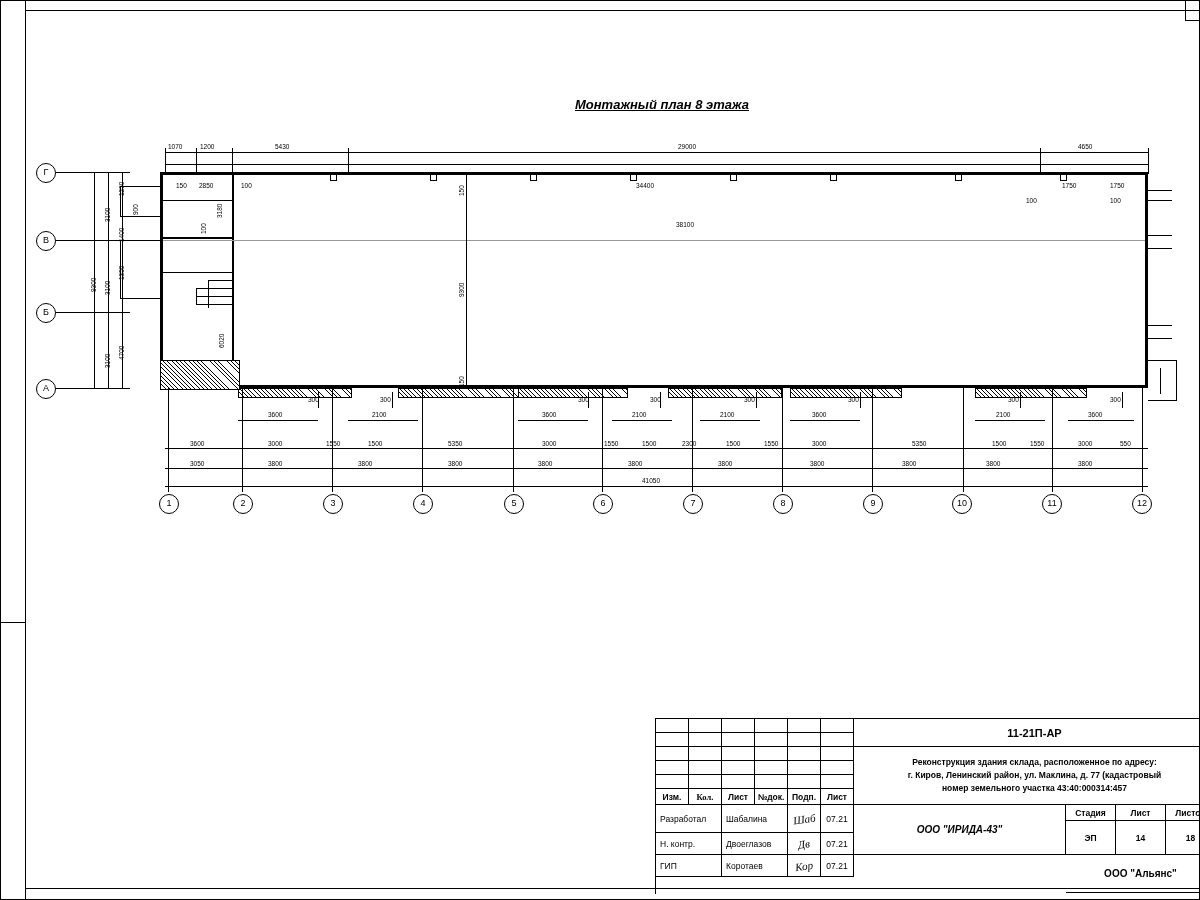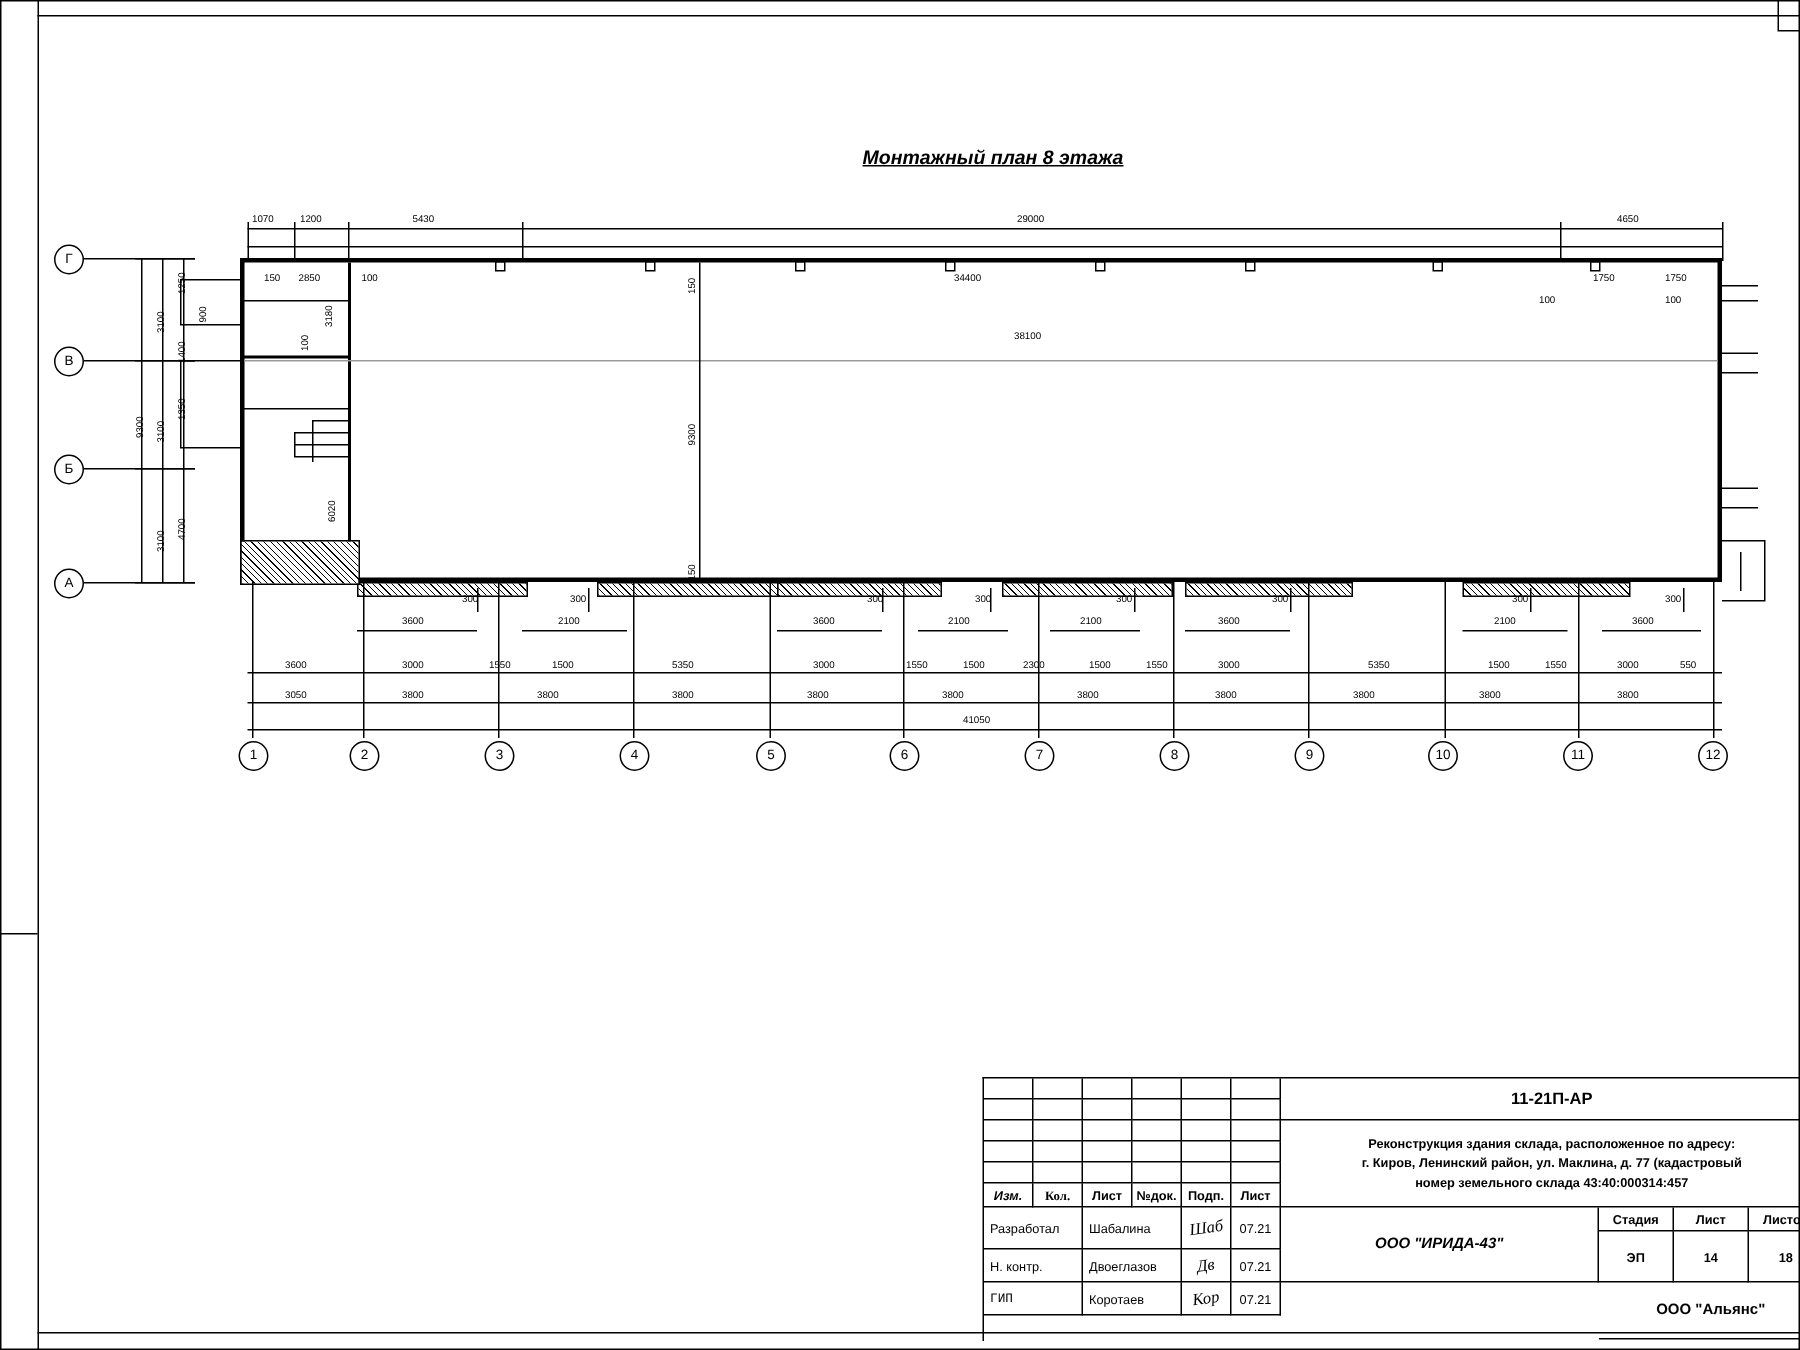--- a/index.html
+++ b/index.html
@@ -320,54 +320,54 @@
   <div class="cell" style="left:132px;top:42px;width:33px;height:14px;"></div>
   <div class="cell" style="left:165px;top:42px;width:33px;height:14px;"></div>
 
   <div class="cell" style="left:0;top:56px;width:33px;height:14px;"></div>
   <div class="cell" style="left:33px;top:56px;width:33px;height:14px;"></div>
   <div class="cell" style="left:66px;top:56px;width:33px;height:14px;"></div>
   <div class="cell" style="left:99px;top:56px;width:33px;height:14px;"></div>
   <div class="cell" style="left:132px;top:56px;width:33px;height:14px;"></div>
   <div class="cell" style="left:165px;top:56px;width:33px;height:14px;"></div>
 
-  <div class="cell bold" style="left:0;top:70px;width:33px;height:16px;font-style:italic;">Изм.</div>
+  <div class="cell bold" style="left:0;top:70px;width:33px;height:16px;">Изм.</div>
   <div class="cell bold" style="left:33px;top:70px;width:33px;height:16px;font-family:Liberation Serif, serif;">Кол.</div>
   <div class="cell bold" style="left:66px;top:70px;width:33px;height:16px;">Лист</div>
   <div class="cell bold" style="left:99px;top:70px;width:33px;height:16px;">№док.</div>
   <div class="cell bold" style="left:132px;top:70px;width:33px;height:16px;">Подп.</div>
   <div class="cell bold" style="left:165px;top:70px;width:33px;height:16px;">Лист</div>
 
   <div class="cell left" style="left:0;top:86px;width:66px;height:28px;padding-left:4px;">Разработал</div>
   <div class="cell left" style="left:66px;top:86px;width:66px;height:28px;padding-left:4px;">Шабалина</div>
   <div class="cell" style="left:132px;top:86px;width:33px;height:28px;">
       <span class="sig">Шаб</span>
     </div>
   <div class="cell" style="left:165px;top:86px;width:33px;height:28px;">07.21</div>
 
   <div class="cell left" style="left:0;top:114px;width:66px;height:22px;padding-left:4px;">Н. контр.</div>
   <div class="cell left" style="left:66px;top:114px;width:66px;height:22px;padding-left:4px;">Двоеглазов</div>
   <div class="cell" style="left:132px;top:114px;width:33px;height:22px;">
       <span class="sig">Дв</span>
     </div>
   <div class="cell" style="left:165px;top:114px;width:33px;height:22px;">07.21</div>
 
-  <div class="cell left" style="left:0;top:136px;width:66px;height:22px;padding-left:4px;font-family:Liberation Mono, monospace;">ГИП</div>
+  <div class="cell left" style="left:0;top:136px;width:66px;height:22px;padding-left:4px;">ГИП</div>
   <div class="cell left" style="left:66px;top:136px;width:66px;height:22px;padding-left:4px;">Коротаев</div>
   <div class="cell" style="left:132px;top:136px;width:33px;height:22px;">
       <span class="sig">Кор</span>
     </div>
   <div class="cell" style="left:165px;top:136px;width:33px;height:22px;">07.21</div>
 
   <div class="cell bold" style="left:198px;top:0;width:362px;height:28px;font-size:11px;">11-21П-АР</div>
 
   <div class="cell" style="left:198px;top:28px;width:362px;height:58px;flex-direction:column;line-height:13px;font-weight:bold;">
     <span>Реконструкция здания склада, расположенное по адресу:</span>
     <span>г. Киров, Ленинский район, ул. Маклина, д. 77 (кадастровый</span>
-    <span>номер земельного склада 43:40:000314:457</span>
+    <span>номер земельного участка 43:40:000314:457</span>
   </div>
 
   <div class="cell bold ital" style="left:198px;top:86px;width:212px;height:50px;font-size:10px;">ООО "ИРИДА-43"</div>
 
   <div class="cell bold" style="left:410px;top:86px;width:50px;height:16px;">Стадия</div>
   <div class="cell bold" style="left:460px;top:86px;width:50px;height:16px;">Лист</div>
   <div class="cell bold" style="left:510px;top:86px;width:50px;height:16px;">Листов</div>
   <div class="cell bold" style="left:410px;top:102px;width:50px;height:34px;">ЭП</div>
   <div class="cell bold" style="left:460px;top:102px;width:50px;height:34px;">14</div>
   <div class="cell bold" style="left:510px;top:102px;width:50px;height:34px;">18</div>

